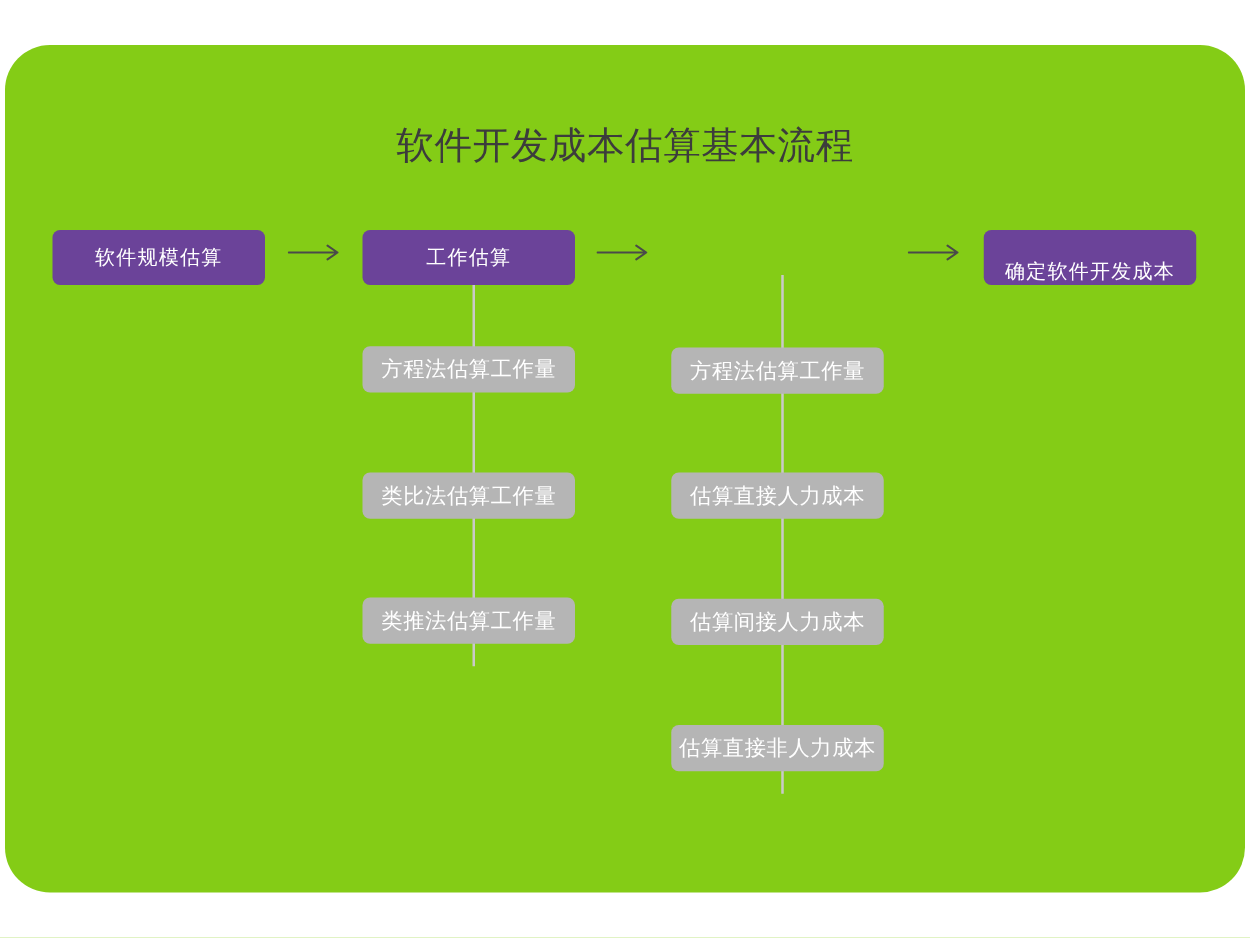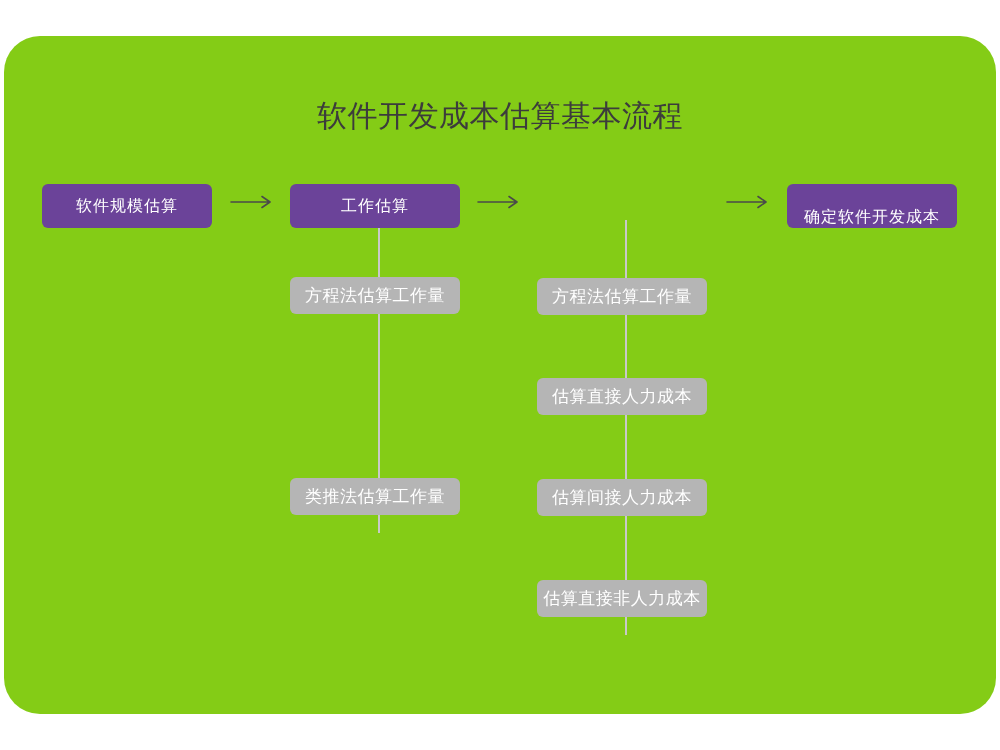--- a/index.html
+++ b/index.html
@@ -127,20 +127,23 @@
       </svg>
     </div>
 
     <div class="node purple" id="m3">
       <span>确定软件开发成本</span>
     </div>
 
     <div class="node gray" id="w0">
       <span>方程法估算工作量</span>
     </div>
+    <div class="node gray" id="w1">
+      <span>类比法估算工作量</span>
+    </div>
     <div class="node gray" id="w2">
       <span>类推法估算工作量</span>
     </div>
 
     <div class="node gray" id="c0">
       <span>方程法估算工作量</span>
     </div>
     <div class="node gray" id="c1">
       <span>估算直接人力成本</span>
     </div>

